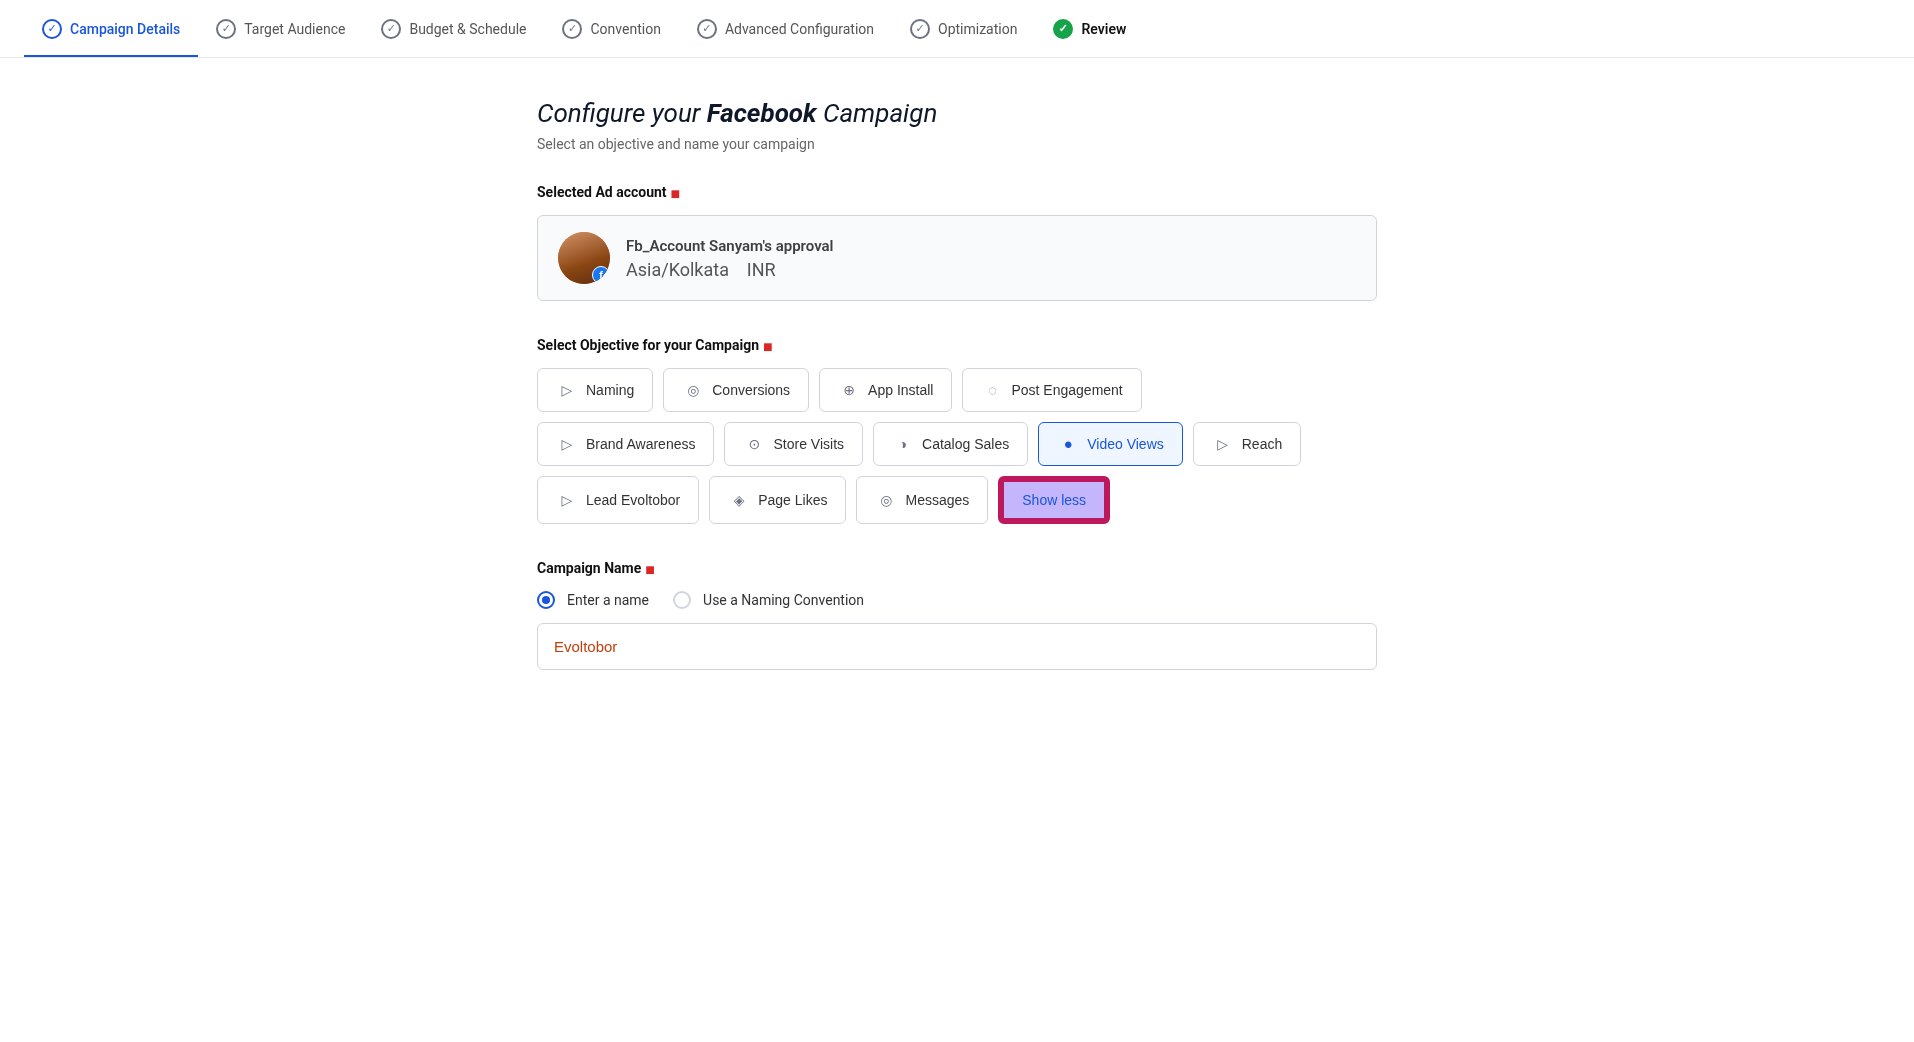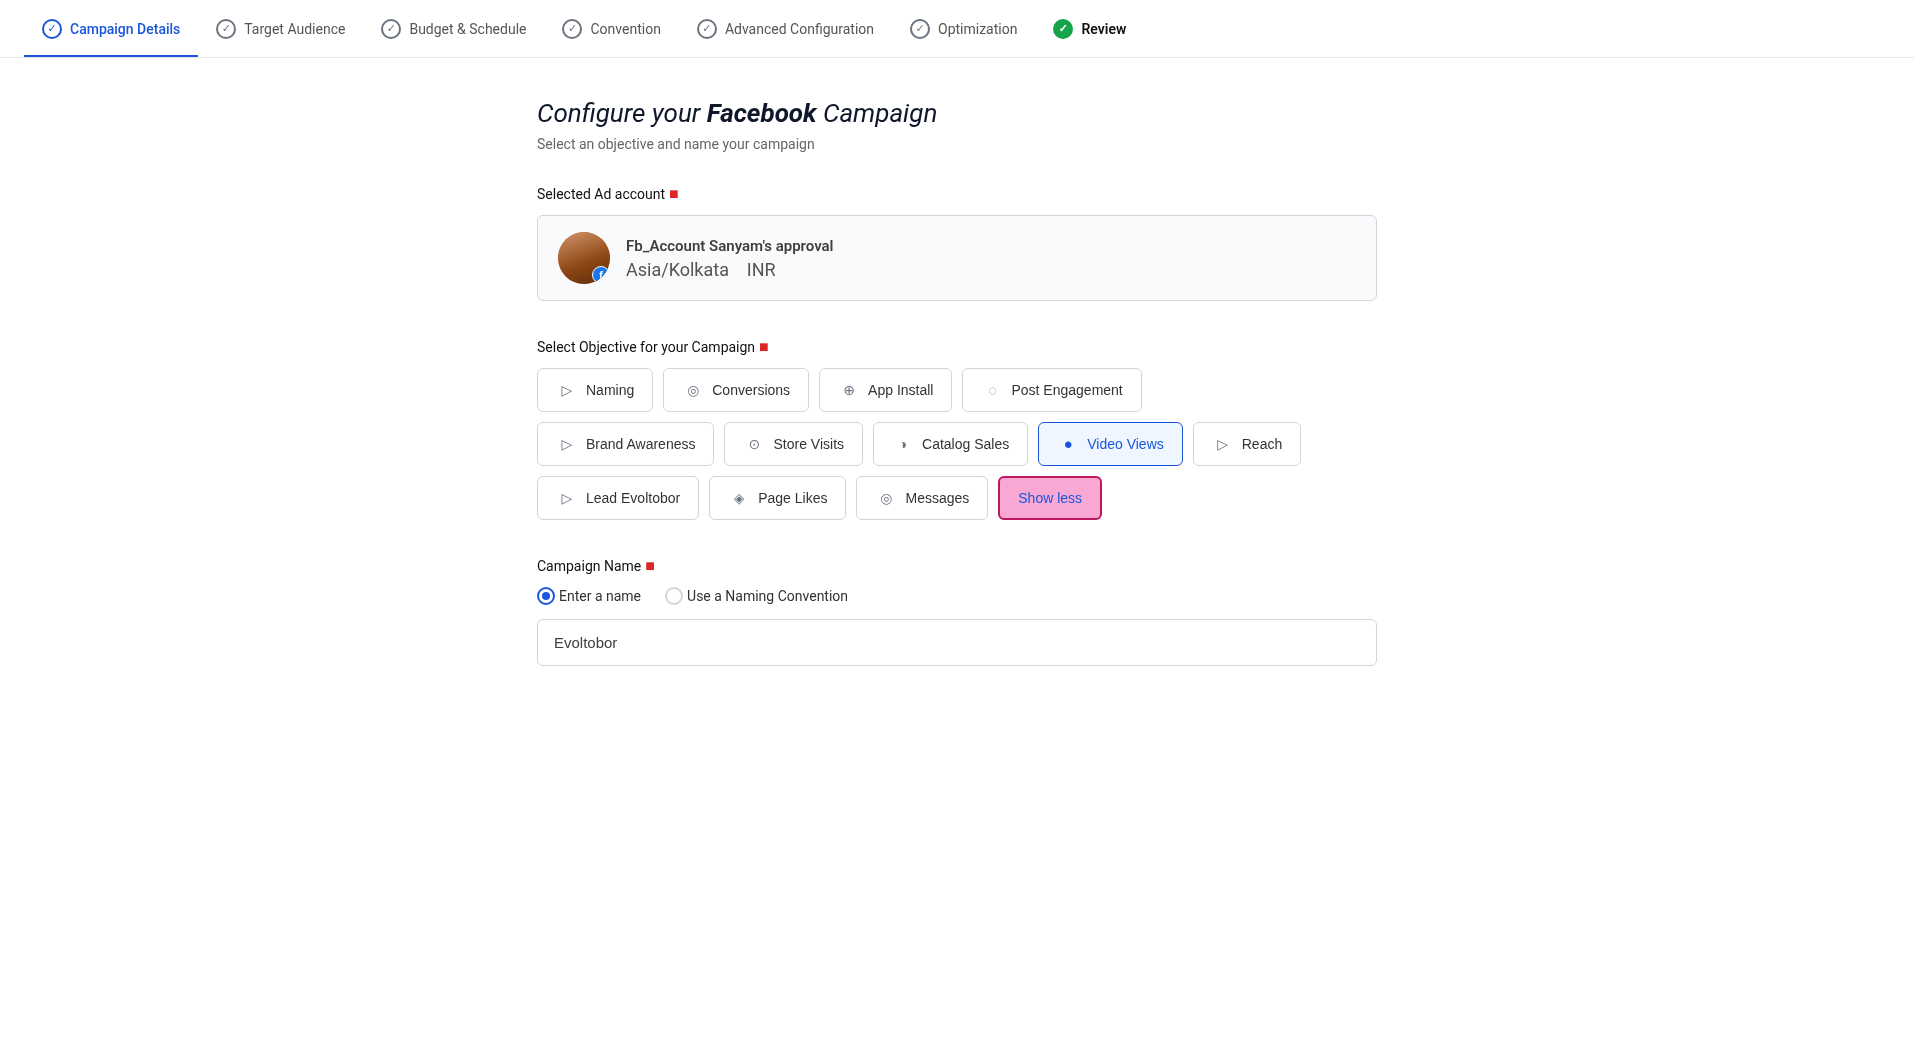--- a/index.html
+++ b/index.html
@@ -89,25 +89,24 @@
       font-weight: 700;
     }
     .page-subtitle {
       font-size: 14px;
       color: #666;
       margin-bottom: 32px;
     }
 
     .section-label {
       font-size: 14px;
-      font-weight: 400;
+      font-weight: 700;
       color: #111;
       margin-bottom: 12px;
       display: flex;
-      align-items: center;
       gap: 4px;
     }
     .required-dot {
       color: #dc2626;
       font-size: 16px;
     }
 
     
     .ad-account-card {
       border: 1px solid #d1d5db;
@@ -204,43 +203,43 @@
     }
     .obj-btn.selected .obj-icon {
       color: #1a56db;
     }
 
     
     .show-less-btn {
       display: inline-flex;
       align-items: center;
       padding: 10px 18px;
-      border: 2px solid #be185d;
+      border: 6px solid #be185d;
       border-radius: 6px;
-      background: #f9a8d4;
+      background: #c4b5fd;
       cursor: pointer;
       font-size: 14px;
       color: #1a56db;
       font-weight: 500;
     }
 
     
     .campaign-name-section {
       margin-bottom: 8px;
     }
     .radio-group {
       display: flex;
       align-items: center;
       gap: 24px;
       margin-bottom: 14px;
     }
     .radio-option {
       display: flex;
       align-items: center;
-      gap: 4px;
+      gap: 12px;
       cursor: pointer;
       font-size: 14px;
       color: #333;
     }
     .radio-circle {
       width: 18px;
       height: 18px;
       border-radius: 50%;
       border: 2px solid #d1d5db;
       display: flex;
@@ -259,21 +258,21 @@
       background: #1a56db;
     }
 
     .campaign-name-input {
       width: 100%;
       max-width: 1000px;
       border: 1px solid #d1d5db;
       border-radius: 6px;
       padding: 14px 16px;
       font-size: 15px;
-      color: #404040;
+      color: #c2410c;
       outline: none;
     }
   </style>
 </head>
 <body>
 
 <nav class="top-nav">
   <div class="nav-step active">
     <span class="step-icon active-icon">✓</span>
     <span>Campaign Details</span>

